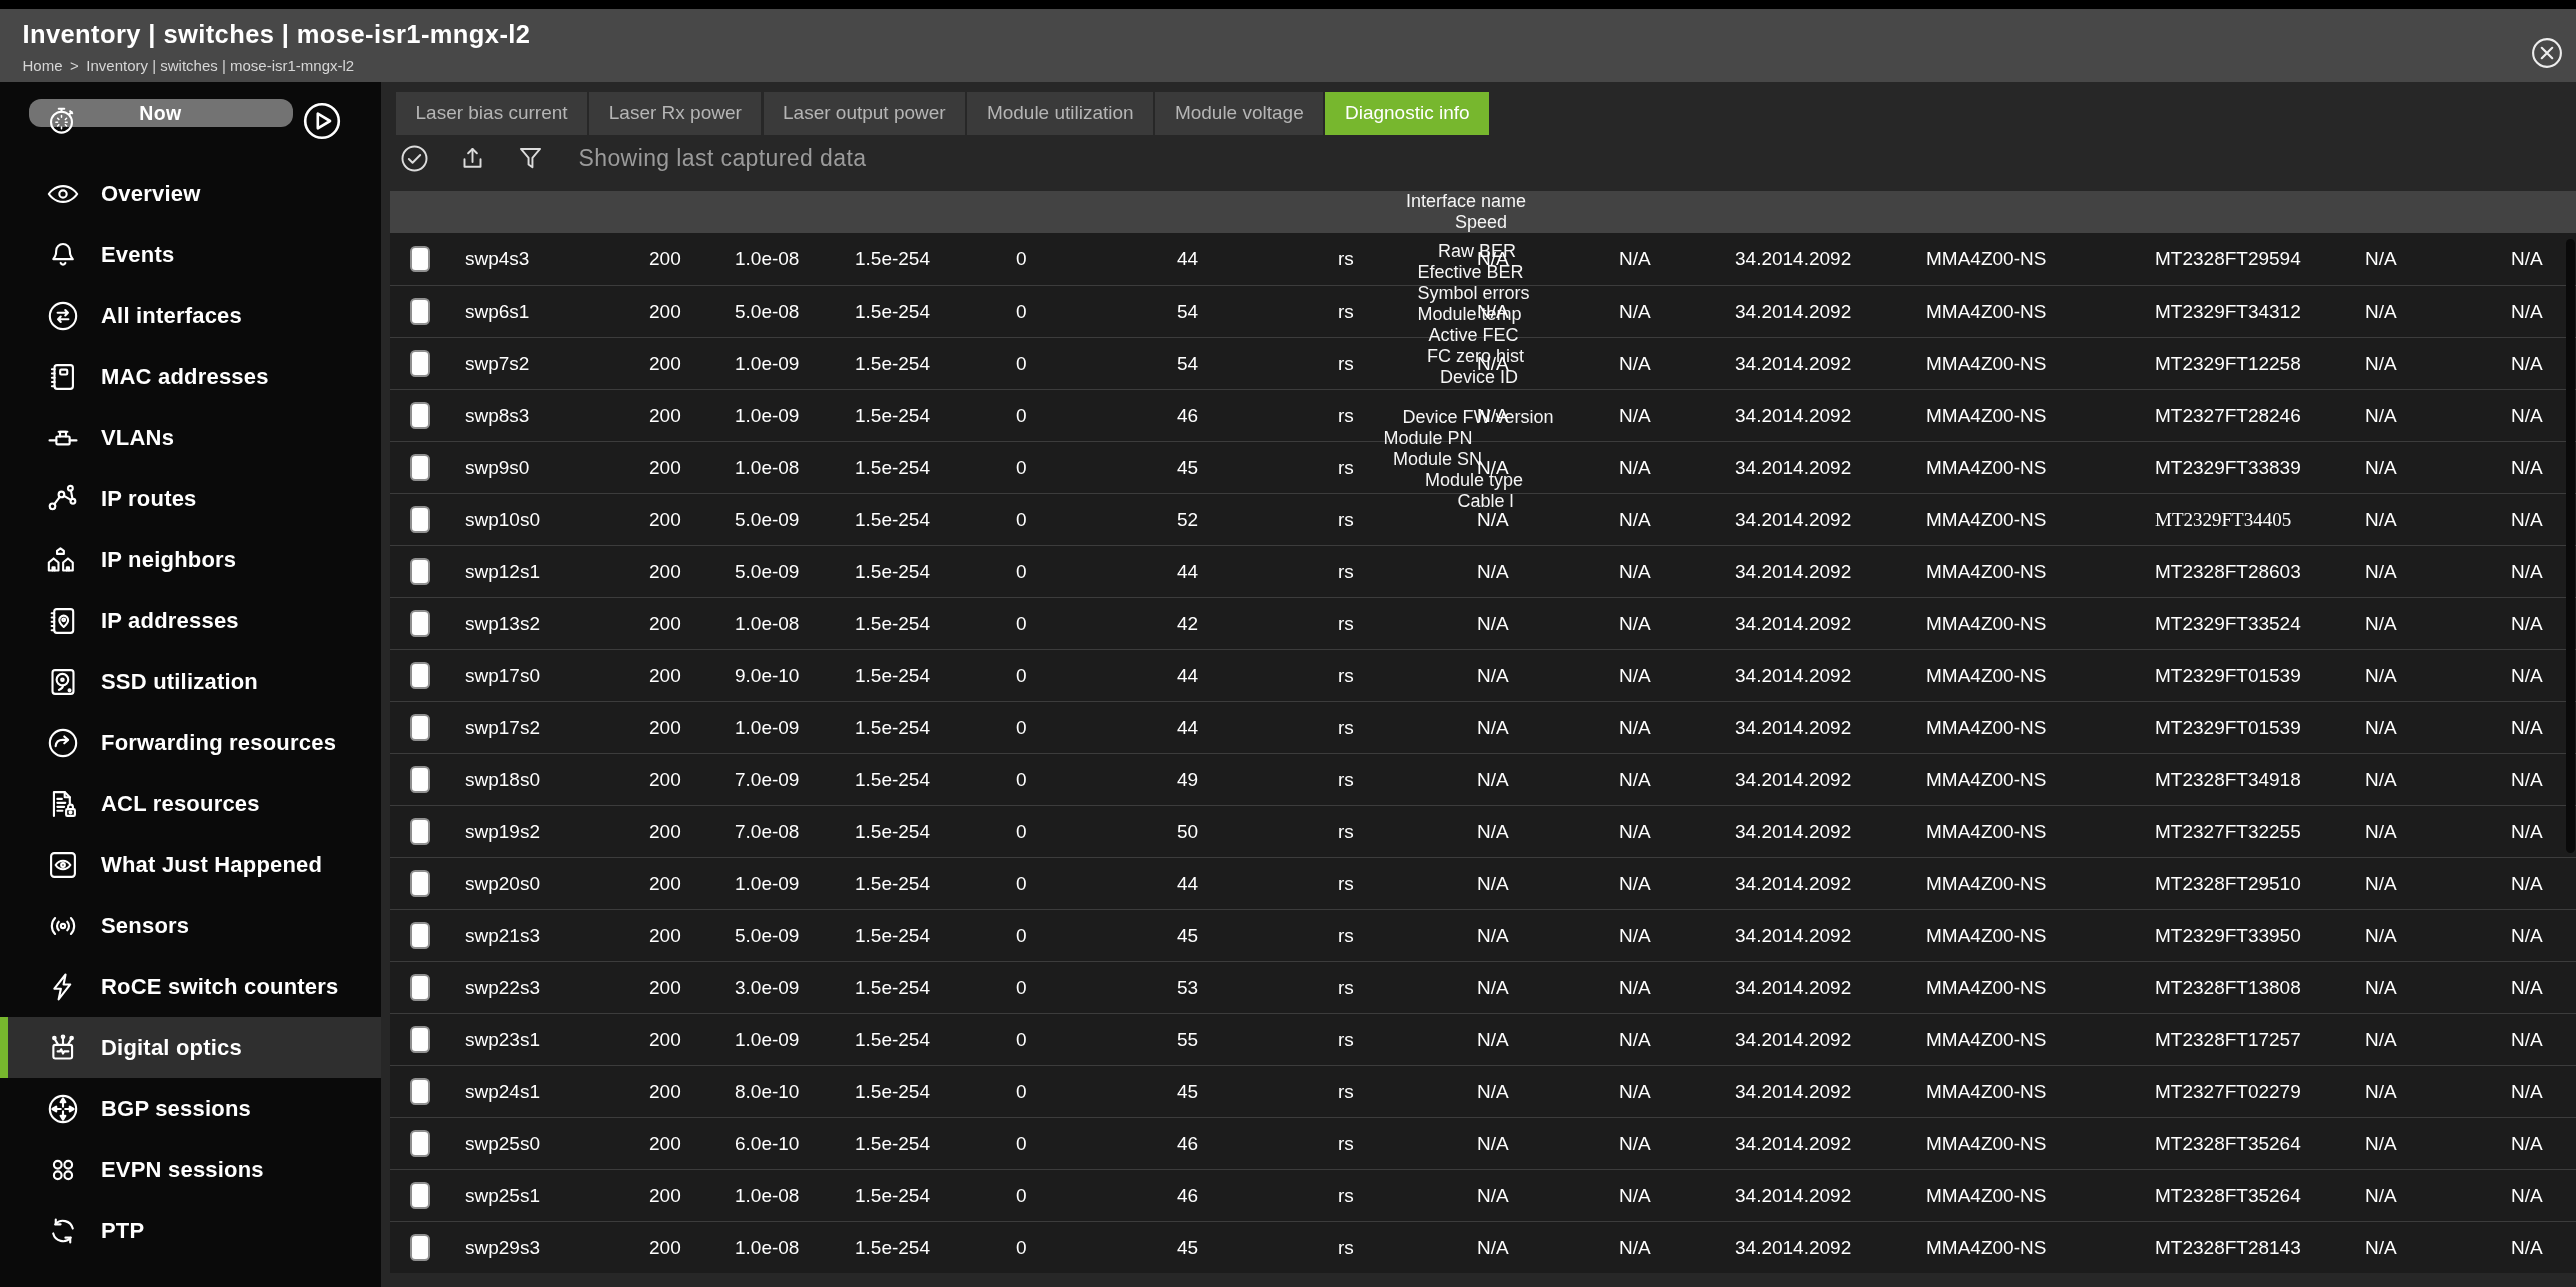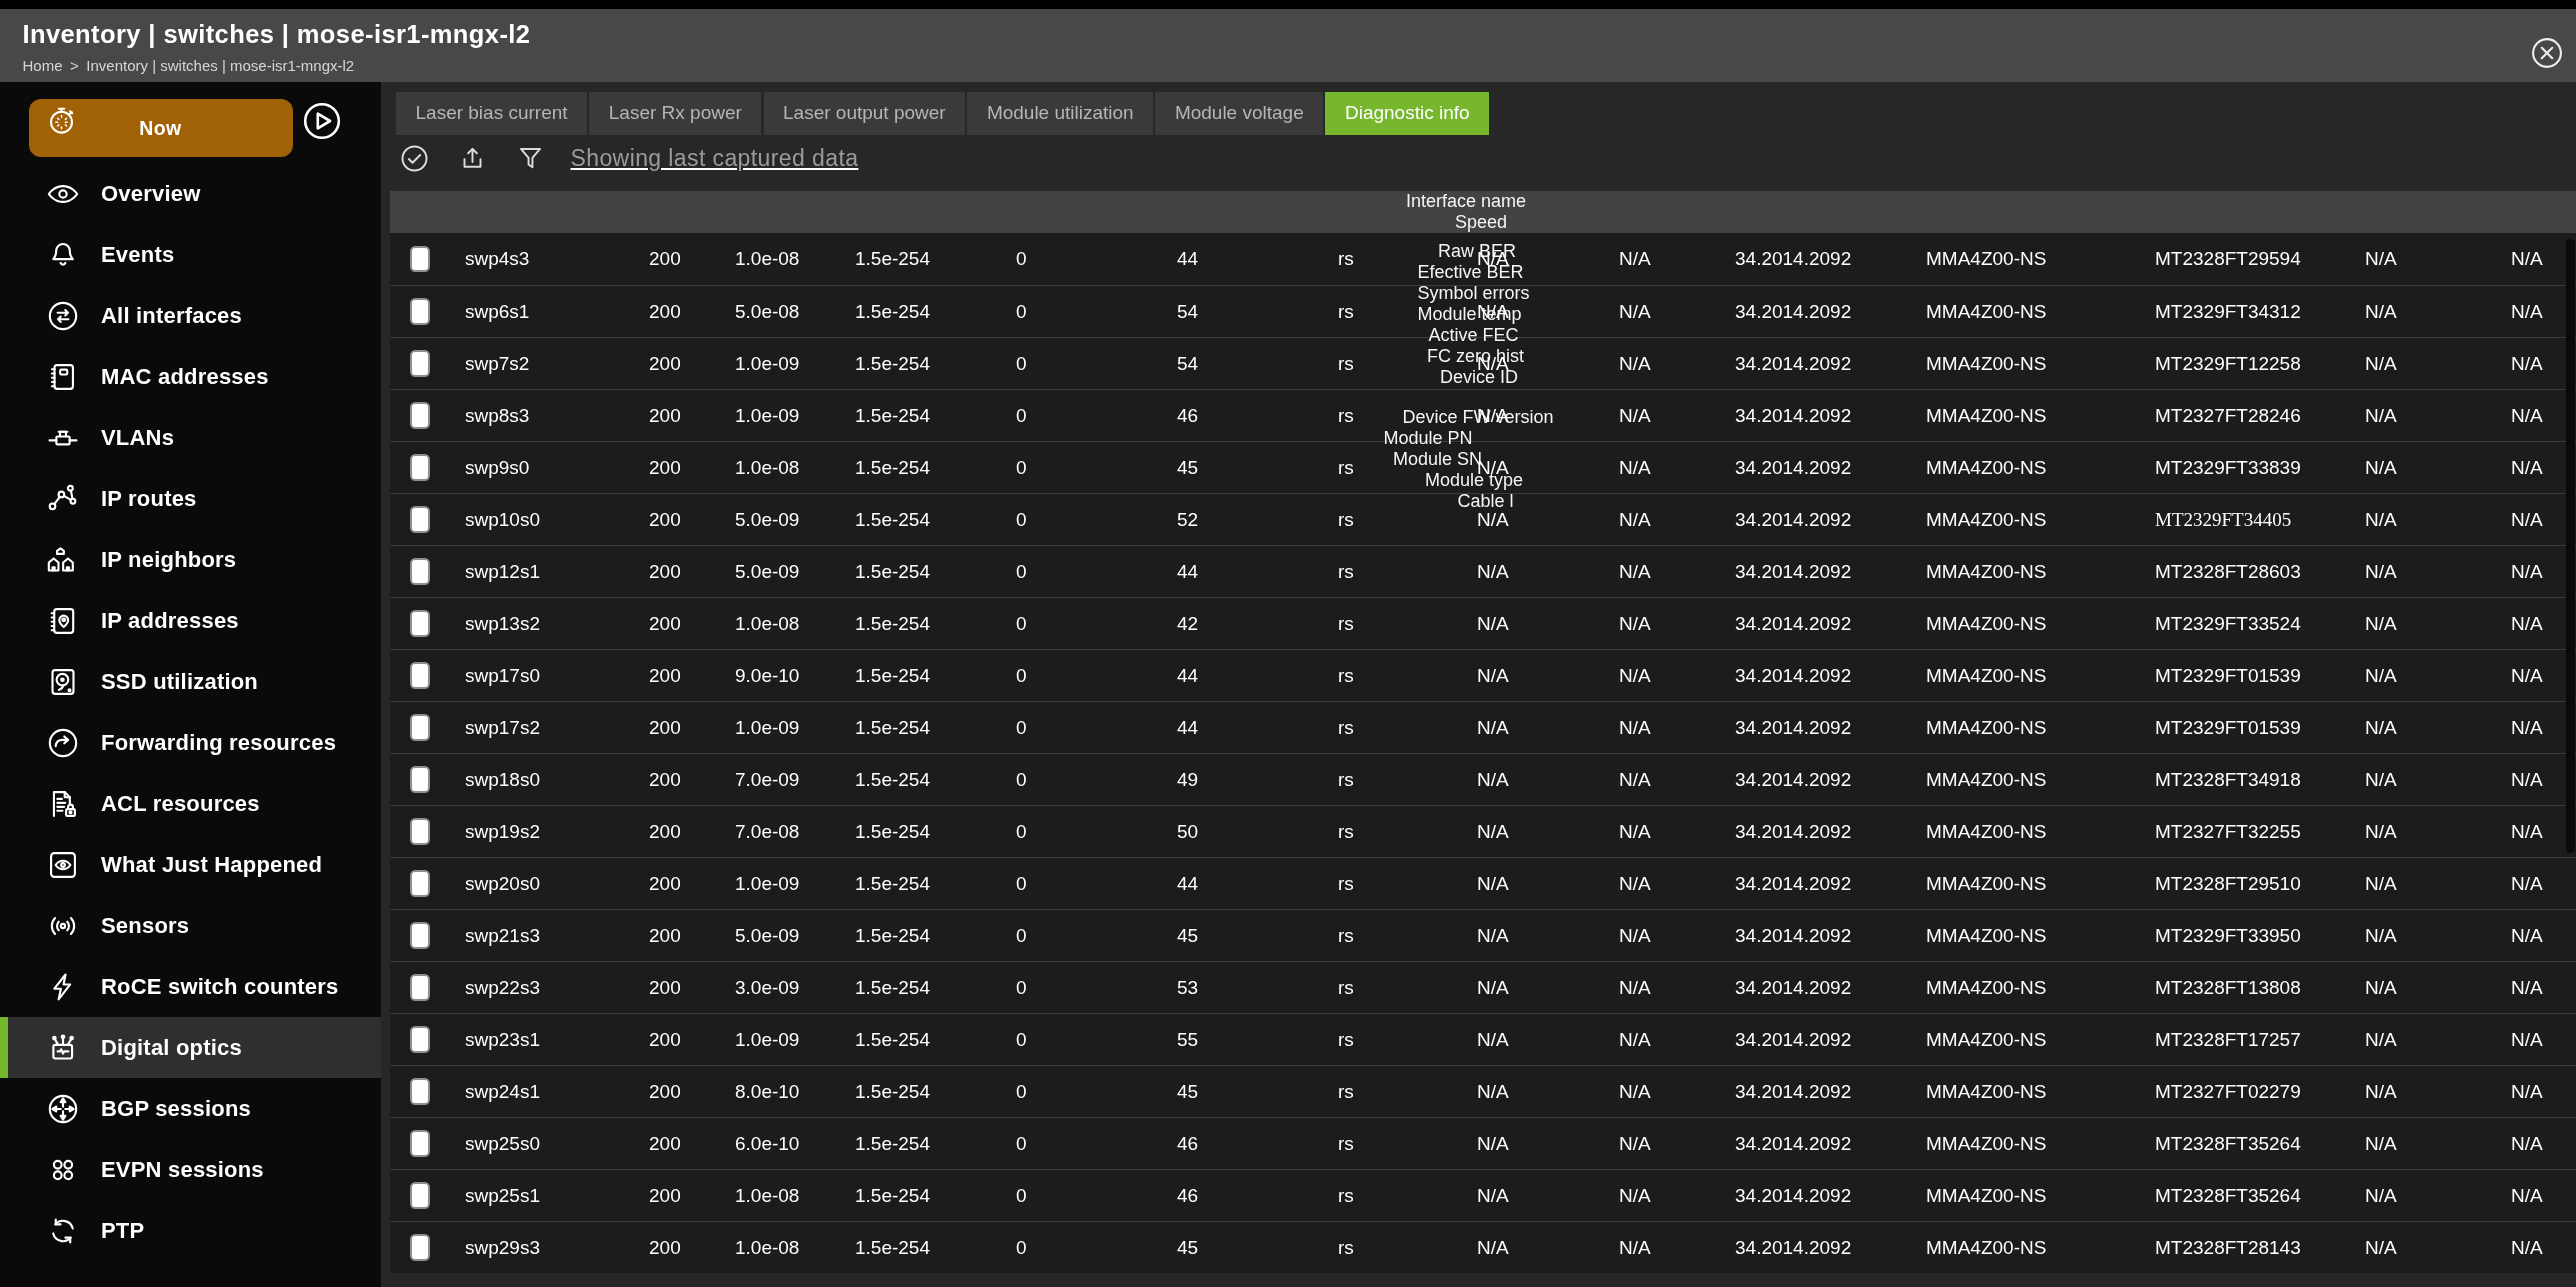--- a/index.html
+++ b/index.html
@@ -11,39 +11,39 @@
   }
   
   .top-strip{position:absolute;left:0;top:0;width:100%;height:9px;background:#000;}
   .app-header{position:absolute;left:0;top:9px;width:100%;height:73px;background:#484848;box-sizing:border-box;padding:10.5px 0 0 22.5px;}
   .app-title{font-size:25.5px;font-weight:700;letter-spacing:0.4px;color:#fff;white-space:nowrap;}
   .breadcrumb{margin-top:8.2px;font-size:15px;color:#d6d6d6;display:flex;gap:7.5px;align-items:center;}
   .close-btn{position:absolute;right:12px;top:27px;width:34px;height:34px;color:#ededed;cursor:pointer;}
   .close-btn svg{width:100%;height:100%;}
   
   .sidebar{position:absolute;left:0;top:82px;width:381px;bottom:0;background:#0a0a0a;}
-  .time-pill{position:absolute;left:28.5px;top:17px;width:264px;height:58px;background:#a16207;border-radius:12px;cursor:pointer;}
+  .time-pill{position:absolute;left:28.5px;top:17px;width:264px;height:28px;background:#737373;border-radius:12px;cursor:pointer;}
   .time-pill .sw-icon{position:absolute;left:16.5px;top:4.5px;width:33px;height:33px;color:#fff;}
   .time-pill .sw-icon svg{width:100%;height:100%;}
   .time-label{position:absolute;left:0;top:0;width:100%;height:100%;display:flex;align-items:center;justify-content:center;font-size:19.5px;font-weight:700;letter-spacing:0.4px;}
   .play-btn{position:absolute;left:301px;top:18px;width:42px;height:42px;color:#fff;cursor:pointer;}
   .play-btn svg{width:100%;height:100%;}
   .side-nav{position:absolute;left:0;top:81px;right:0;}
   .side-item{position:relative;height:61px;display:flex;align-items:center;padding-left:46px;gap:21px;cursor:pointer;box-sizing:border-box;}
   .side-item.active{background:#2f2f2f;}
   .side-item.active::before{content:"";position:absolute;left:0;top:0;bottom:0;width:7.5px;background:#77b72e;}
   .side-icon{width:34px;height:34px;flex:0 0 34px;color:#fff;}
   .side-icon svg{width:100%;height:100%;}
   .side-label{font-size:22px;font-weight:600;letter-spacing:0.2px;white-space:nowrap;}
   
   .main{position:absolute;left:381px;top:82px;right:0;bottom:0;background:#272727;overflow:hidden;}
   .tab-bar{position:absolute;left:15px;top:9.7px;height:43px;display:flex;gap:2.2px;}
   .tab{height:43px;display:flex;align-items:center;padding:0 19.5px;background:#3a3a3a;color:#b5b5b5;font-size:19px;font-weight:500;white-space:nowrap;cursor:pointer;}
   .tab.active{background:#77b72e;color:#fff;}
-  .toolbar{position:absolute;left:18px;top:54px;height:45px;display:flex;align-items:center;gap:17px;text-decoration:underline;}
+  .toolbar{position:absolute;left:18px;top:54px;height:45px;display:flex;align-items:center;gap:25px;}
   .tool-icon{width:31px;height:31px;color:#dcdcdc;cursor:pointer;}
   .tool-icon svg{width:100%;height:100%;}
   .status-text{font-size:23px;color:#9b9b9b;font-weight:400;letter-spacing:0.4px;margin-left:7.5px;white-space:nowrap;}
   
   .dtable{position:absolute;left:9px;top:109px;right:0;bottom:0;overflow:hidden;}
   .thead{display:flex;height:42px;background:#434343;align-items:center;flex-direction:column;}
   .th{box-sizing:border-box;padding-left:15px;font-size:18px;font-weight:500;color:#f5f5f5;white-space:nowrap;overflow:hidden;flex:0 0 auto;}
   .tbody .tr{display:flex;height:52px;background:#1c1c1c;border-top:1.5px solid #3c3c3c;box-sizing:border-box;align-items:center;}
   .tbody .tr:first-child{border-top:0;}
   .td{box-sizing:border-box;padding-left:15px;font-size:19px;color:#fff;white-space:nowrap;overflow:hidden;flex:0 0 auto;}

